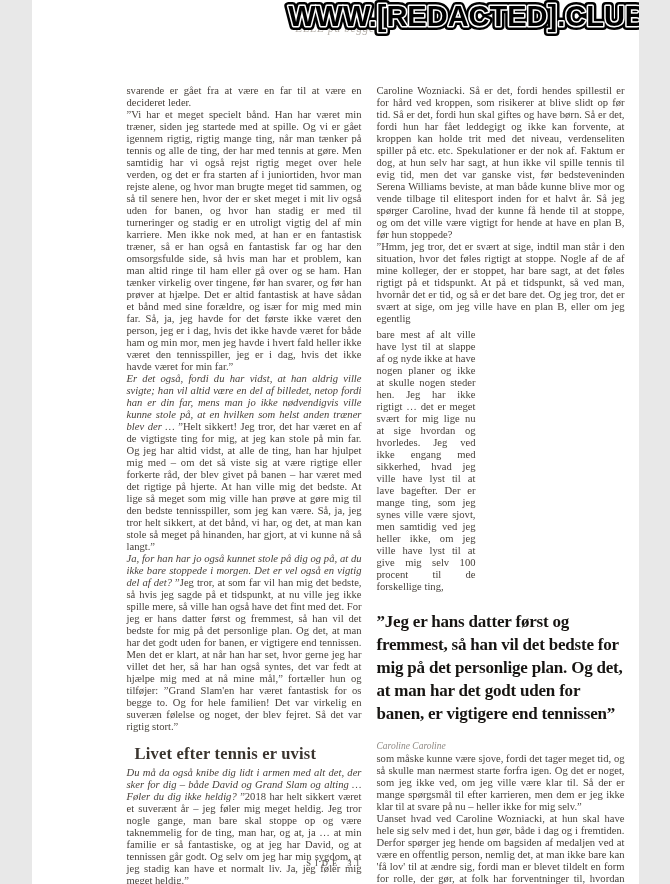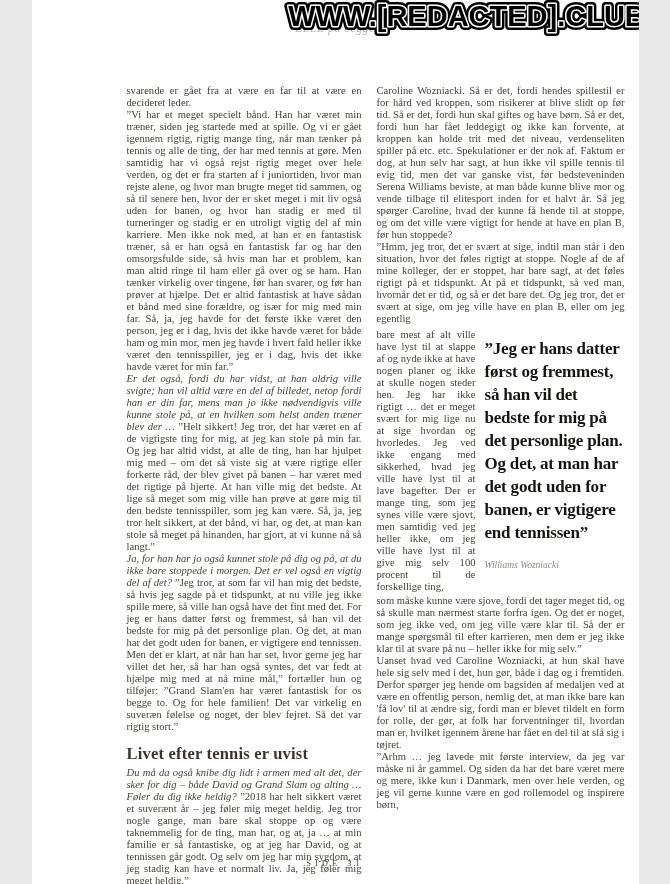--- a/index.html
+++ b/index.html
@@ -33,29 +33,29 @@
   .col-right { width:248px; flex:none; }
   .content p {
     margin:0;
     font-size:10.6px;
     line-height:12px;
     text-align:justify;
     color:#47403a;
   }
   .it { font-style:italic; }
   h2.subhead {
-    margin:11px 0 3px 0;
+    margin:11px 0 3px 8px;
     font-size:16.5px;
     line-height:20px;
     font-weight:600;
     letter-spacing:.2px;
     color:#3a342e;
   }
   
-  .wrap-row { display:flex; gap:9px; margin:4px 0 2px 0; }
+  .wrap-row { display:flex; gap:9px; margin:4px 0 2px 0;flex-direction:column; }
   .narrow   { width:99px; flex:none; }
   .pullquote { flex:1; text-align:left; padding-top:8px; }
   .pq-text {
     font-size:17px;
     line-height:23px;
     font-weight:bold;
     letter-spacing:-.2px;
     color:#171512;
   }
   .pq-attr {
@@ -100,21 +100,21 @@
     </div>
 
     <div class="col-right">
       <p>Caroline Wozniacki. Så er det, fordi hendes spillestil er for hård ved kroppen, som risikerer at blive slidt op før tid. Så er det, fordi hun skal giftes og have børn. Så er det, fordi hun har fået leddegigt og ikke kan forvente, at kroppen kan holde trit med det niveau, verdenseliten spiller på etc. etc. Spekulationer er der nok af. Faktum er dog, at hun selv har sagt, at hun ikke vil spille tennis til evig tid, men det var ganske vist, før bedsteveninden Serena Williams beviste, at man både kunne blive mor og vende tilbage til elitesport inden for et halvt år. Så jeg spørger Caroline, hvad der kunne få hende til at stoppe, og om det ville være vigtigt for hende at have en plan B, før hun stoppede?</p>
       <p>”Hmm, jeg tror, det er svært at sige, indtil man står i den situation, hvor det føles rigtigt at stoppe. Nogle af de af mine kolleger, der er stoppet, har bare sagt, at det føles rigtigt på et tidspunkt. At på et tidspunkt, så ved man, hvornår det er tid, og så er det bare det. Og jeg tror, det er svært at sige, om jeg ville have en plan B, eller om jeg egentlig</p>
 
       <div class="wrap-row">
         <p class="narrow">bare mest af alt ville have lyst til at slappe af og nyde ikke at have nogen planer og ikke at skulle nogen steder hen. Jeg har ikke rigtigt … det er meget svært for mig lige nu at sige hvordan og hvorledes. Jeg ved ikke engang med sikkerhed, hvad jeg ville have lyst til at lave bagefter. Der er mange ting, som jeg synes ville være sjovt, men samtidig ved jeg heller ikke, om jeg ville have lyst til at give mig selv 100 procent til de forskellige ting,</p>
         <div class="pullquote">
           <div class="pq-text">”Jeg er hans datter først og fremmest, så han vil det bedste for mig på det personlige plan. Og det, at man har det godt uden for banen, er vigtigere end tennissen”</div>
-          <div class="pq-attr">Williams Wozniacki</div>
+          <div class="pq-attr">Caroline Caroline</div>
         </div>
       </div>
 
       <p>som måske kunne være sjove, fordi det tager meget tid, og så skulle man nærmest starte forfra igen. Og det er noget, som jeg ikke ved, om jeg ville være klar til. Så der er mange spørgsmål til efter karrieren, men dem er jeg ikke klar til at svare på nu – heller ikke for mig selv.”</p>
       <p>Uanset hvad ved Caroline Wozniacki, at hun skal have hele sig selv med i det, hun gør, både i dag og i fremtiden. Derfor spørger jeg hende om bagsiden af medaljen ved at være en offentlig person, nemlig det, at man ikke bare kan 'få lov' til at ændre sig, fordi man er blevet tildelt en form for rolle, der gør, at folk har forventninger til, hvordan man er, hvilket igennem årene har fået en del til at slå sig i tøjret.</p>
       <p>”Arhm … jeg lavede mit første interview, da jeg var måske ni år gammel. Og siden da har det bare været mere og mere, ikke kun i Danmark, men over hele verden, og jeg vil gerne kunne være en god rollemodel og inspirere børn,</p>
     </div>
 
   </div>
 

